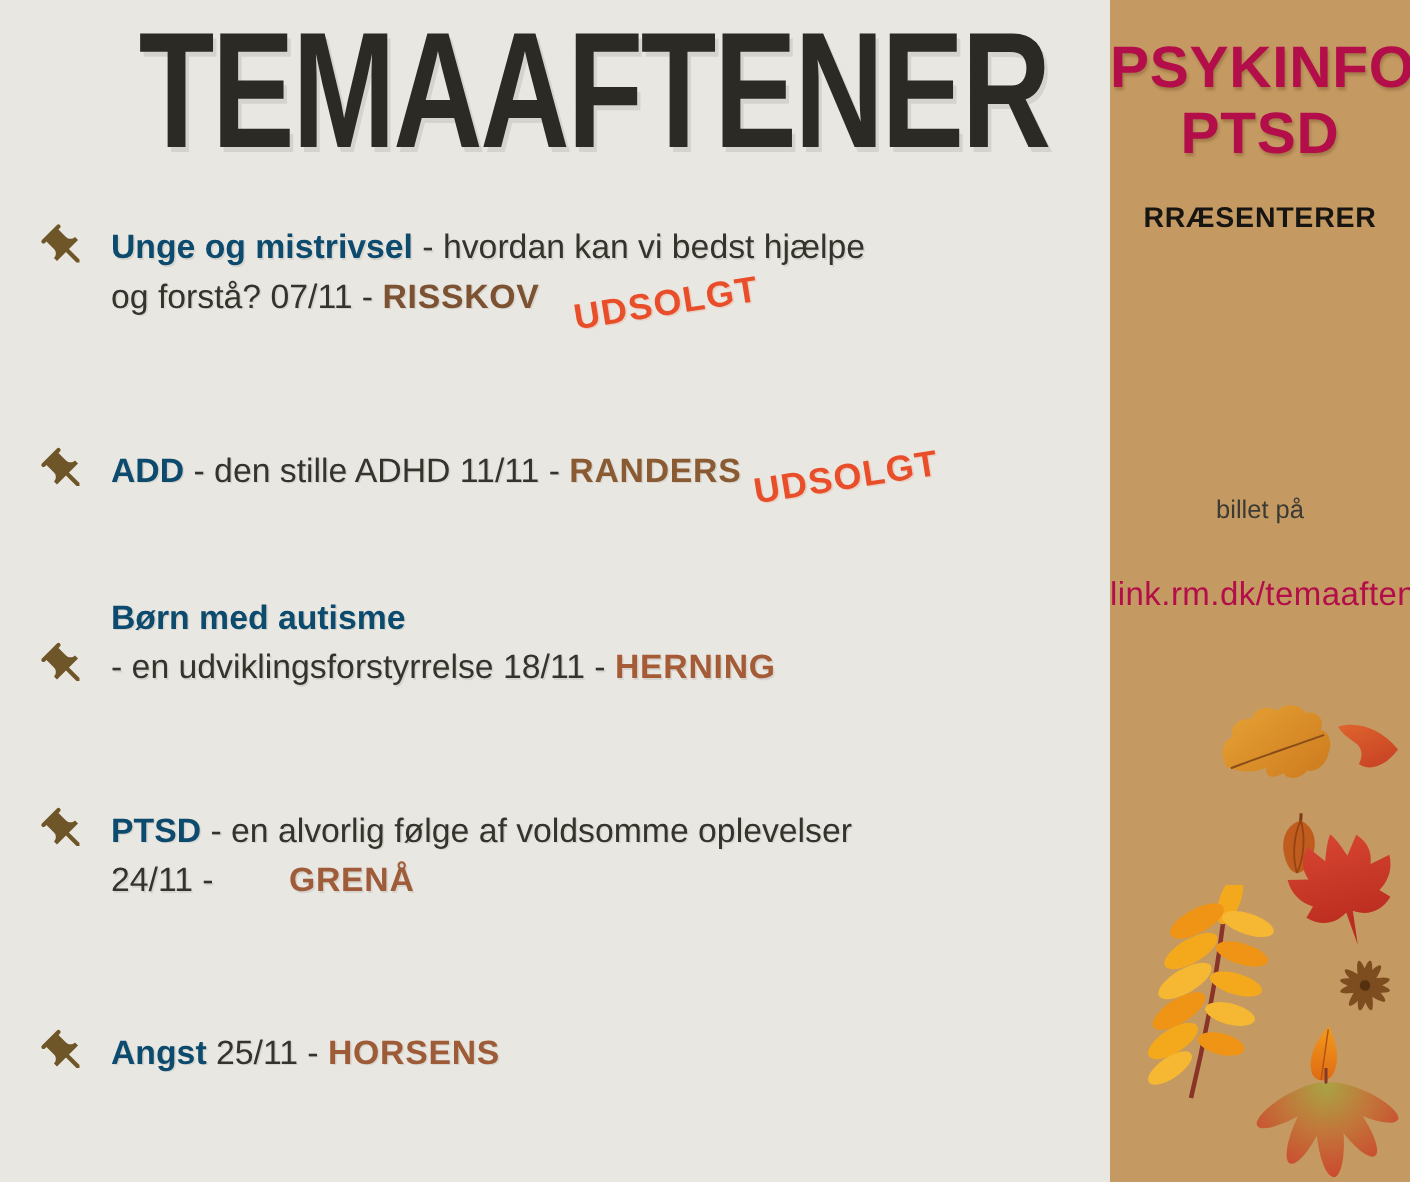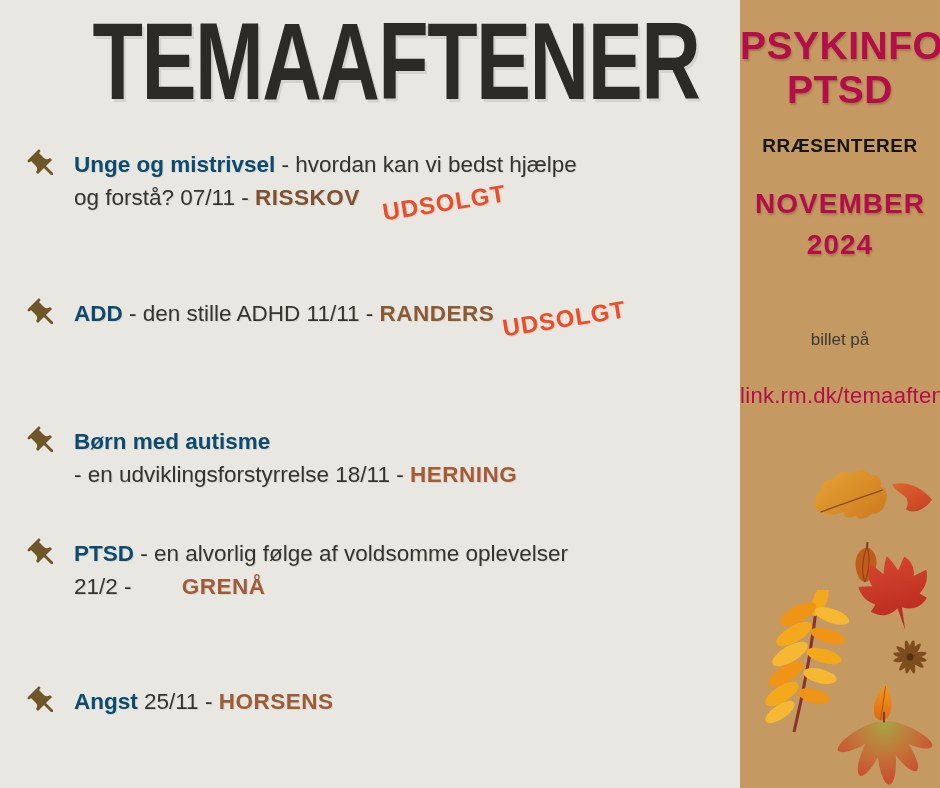--- a/index.html
+++ b/index.html
@@ -17,21 +17,21 @@
     transform:scaleX(0.75); transform-origin:50% 0;
     text-shadow:3px 3px 0 rgba(43,42,36,0.10);
   }
   .events{ position:absolute; left:0; top:0; width:740px; height:788px; }
   .event{
     position:absolute; left:26px; width:700px;
     display:flex; gap:14px; align-items:flex-start;
   }
   .event:nth-child(1){ top:148px; }
   .event:nth-child(2){ top:297px; }
-  .event:nth-child(3){ top:425px; }
+  .event:nth-child(3){ top:395px;align-items:flex-end; }
   .event:nth-child(4){ top:537px; }
   .event:nth-child(5){ top:669px;margin-top:16px; }
   .pin{ flex:none; width:34px; height:34px; margin-top:0; }
   .pin svg{ display:block; width:34px; height:34px; }
   .event-text{
     position:relative; font-size:22.5px; line-height:33px;
     color:#34332c; text-shadow:1px 1px 0 rgba(52,51,44,0.10);
   }
   .seg-bold{ font-weight:700; color:#0c4a6e; }
   .seg-city{ font-weight:700; letter-spacing:0.5px; }
@@ -125,21 +125,21 @@
         <div class="event">
           <span class="pin">
   <svg viewBox="0 0 24 24" aria-hidden="true">
     <g transform="rotate(-45 12 12)">
       <path fill="#6f5628" d="M16,9V4h1c0.55,0 1,-0.45 1,-1s-0.45,-1 -1,-1H7C6.45,2 6,2.45 6,3s0.45,1 1,1h1v5c0,1.66 -1.34,3 -3,3v2h5.97v7l1,1 1,-1v-7H19v-2C17.34,12 16,10.66 16,9z"></path>
     </g>
   </svg>
 </span>
           <div class="event-text">
             <div class="line"><span class="seg seg-bold">PTSD</span><span class="seg seg-reg"> - en alvorlig følge af voldsomme oplevelser</span></div>
-            <div class="line"><span class="seg seg-reg">21/2 - </span><span class="seg seg-city" style="color: rgb(159, 92, 58); margin-left: 44px;">GRENÅ</span></div>
+            <div class="line"><span class="seg seg-reg">24/11 - </span><span class="seg seg-city" style="color: rgb(159, 92, 58); margin-left: 44px;">GRENÅ</span></div>
           </div>
         </div>
         <div class="event">
           <span class="pin">
   <svg viewBox="0 0 24 24" aria-hidden="true">
     <g transform="rotate(-45 12 12)">
       <path fill="#6f5628" d="M16,9V4h1c0.55,0 1,-0.45 1,-1s-0.45,-1 -1,-1H7C6.45,2 6,2.45 6,3s0.45,1 1,1h1v5c0,1.66 -1.34,3 -3,3v2h5.97v7l1,1 1,-1v-7H19v-2C17.34,12 16,10.66 16,9z"></path>
     </g>
   </svg>
 </span>
@@ -149,24 +149,20 @@
         </div>
       </div>
   </div>
 
   <div class="sidebar">
     <div class="sb-block brand">
       <div>PSYKINFO</div>
       <div>PTSD</div>
     </div>
     <div class="sb-block presents">RRÆSENTERER</div>
-    <div class="sb-block month">
-      <div>NOVEMBER</div>
-      <div>2024</div>
-    </div>
     <div class="sb-block cta">
       <div>billet på</div>
     </div>
     <div class="sb-block link">link.rm.dk/temaaften</div>
 
     <svg class="decor d-oak" viewBox="0 0 90 60">
       <defs>
           <linearGradient id="goak" x1="0" y1="0" x2="1" y2="1">
         <stop offset="0" stop-color="#e6a235"></stop>
             <stop offset="1" stop-color="#cd7a1d"></stop>

